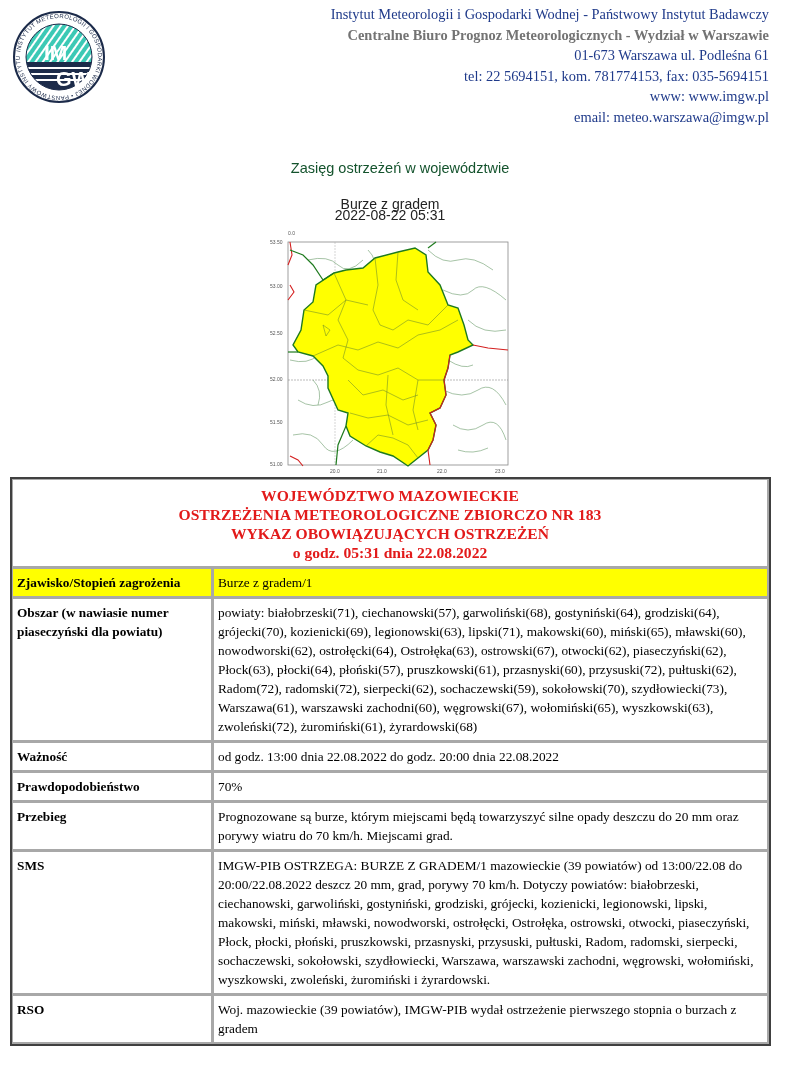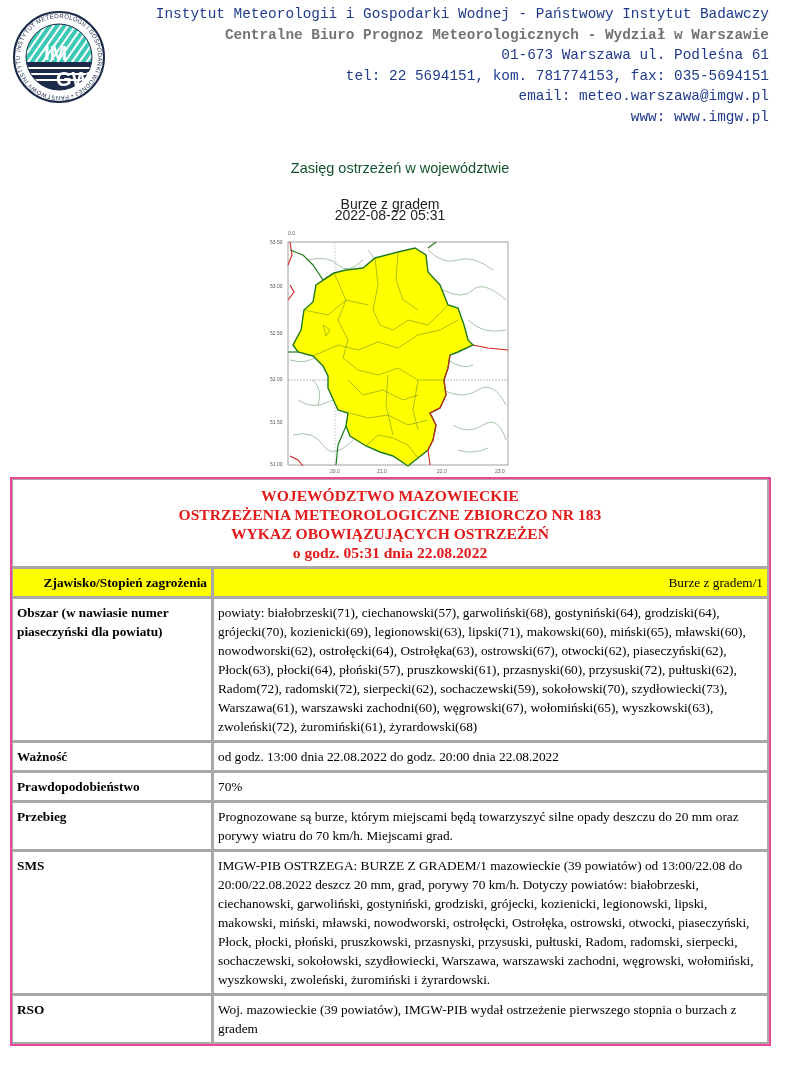--- a/index.html
+++ b/index.html
@@ -1,34 +1,34 @@
 <!DOCTYPE html>
 <html><head>
 <meta charset="utf-8">
 <style>
   html, body { margin: 0; padding: 0; background: #ffffff; }
   body { width: 800px; height: 1075px; position: relative; overflow: hidden; font-family: "Liberation Sans", sans-serif; }
 
   .logo { position: absolute; left: 12px; top: 10px; width: 94px; height: 94px; }
 
-  .org { position: absolute; right: 31px; top: 4px; text-align: right; color: #1f3a8a; font-family: Liberation Mono, monospace; font-size: 14.4px; line-height: 20.5px; }
+  .org { position: absolute; right: 31px; top: 4px; text-align: right; color: #1f3a8a; font-family: Liberation Serif, serif; font-size: 14.4px; line-height: 20.5px; }
   .org .bold { font-weight: bold; color: #737373; }
 
   .section-title { position: absolute; left: 0; width: 800px; top: 160px; text-align: center; font-size: 14.5px; color: #14532d; }
 
   .map-title { position: absolute; left: 290px; width: 200px; top: 199px; text-align: center; font-size: 14px; line-height: 11px; color: #222; }
 
   .map-wrap { position: absolute; left: 268px; top: 230px; width: 245px; height: 245px; }
   .map-wrap svg { display: block; }
 
-  table.warn { position: absolute; left: 10px; top: 477px; width: 761px; border-collapse: separate; border-spacing: 0; border: 2px solid #ec4899; font-family: "Liberation Serif", serif; font-size: 13.3px; color: #000; }
+  table.warn { position: absolute; left: 10px; top: 477px; width: 761px; border-collapse: separate; border-spacing: 0; border: 2px solid #404040; font-family: "Liberation Serif", serif; font-size: 13.3px; color: #000; }
   table.warn td { border: 1px solid #a8a8a8; border-right-width: 2px; border-bottom-width: 2px; padding: 4px 4px; vertical-align: top; line-height: 19px; }
   .head-cell { text-align: center; color: #e21a1a; font-weight: bold; font-size: 15.6px; line-height: 22.5px; padding: 6px 4px 4px 4px !important; }
   .lbl { width: 190px; font-weight: bold; }
-  .yellow td { background: #ffff00; text-align: right; }
+  .yellow td { background: #ffff00; }
 </style>
 </head>
 <body>
 
 <div class="logo">
   <svg width="94" height="94" viewBox="0 0 94 94">
     <defs>
       <clipPath id="inner">
           <circle cx="47" cy="47" r="33"></circle>
         </clipPath>
@@ -53,22 +53,22 @@
       <textPath href="#ringpath" startOffset="2%">INSTYTUT METEOROLOGII I GOSPODARKI WODNEJ • PAŃSTWOWY INSTYTUT BADAWCZY</textPath>
     </text>
   </svg>
 </div>
 
 <div class="org">
   <div>Instytut Meteorologii i Gospodarki Wodnej - Państwowy Instytut Badawczy</div>
   <div class="bold">Centralne Biuro Prognoz Meteorologicznych - Wydział w Warszawie</div>
   <div>01-673 Warszawa ul. Podleśna 61</div>
   <div>tel: 22 5694151, kom. 781774153, fax: 035-5694151</div>
+  <div>www: www.imgw.pl</div>
   <div>email: meteo.warszawa@imgw.pl</div>
-  <div>www: www.imgw.pl</div>
 </div>
 
 <div class="section-title">Zasięg ostrzeżeń w województwie</div>
 
 <div class="map-title">
   <div>Burze z gradem</div>
   <div>2022-08-22 05:31</div>
 </div>
 
 <div class="map-wrap">

